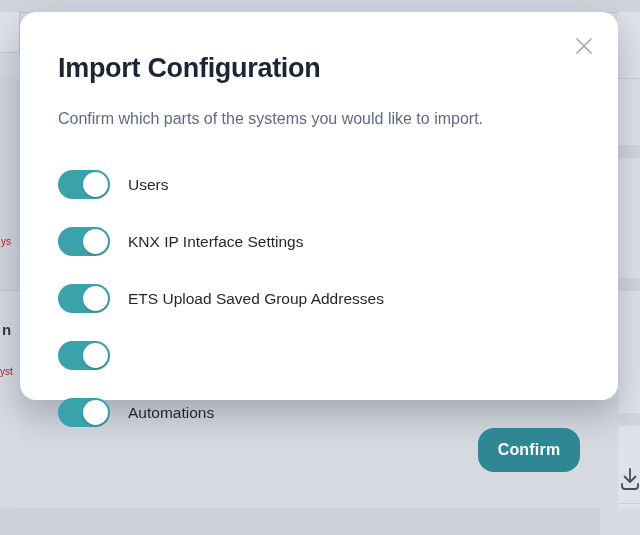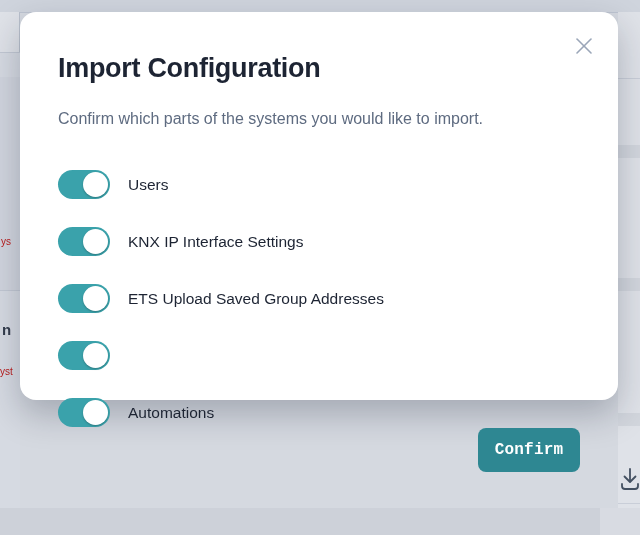--- a/index.html
+++ b/index.html
@@ -54,23 +54,23 @@
   }
   .toggle .knob{
     position:absolute;top:2px;left:25px;width:25px;height:25px;border-radius:50%;
     background:#ffffff;box-shadow:0 1px 2px rgba(0,0,0,.25);
   }
   .toggle-label{
     margin-left:18px;font-size:15.5px;color:#1d2433;line-height:29px;
   }
   .confirm-btn{
     position:absolute;top:416px;right:38px;width:102px;height:44px;
-    background:#2e8792;border:none;border-radius:8px;cursor:pointer;
+    background:#2e8792;border:none;border-radius:16px;cursor:pointer;
     color:#ffffff;font-size:16px;font-weight:700;letter-spacing:.2px;
-    font-family:Liberation Mono, monospace;
+    font-family:Liberation Sans, sans-serif;
     display:flex;align-items:center;justify-content:center;
   }
 </style>
 </head>
 <body>
 
 <div class="bg-top"></div>
 
 <div class="bg-left">
   <div class="seg1"></div>

